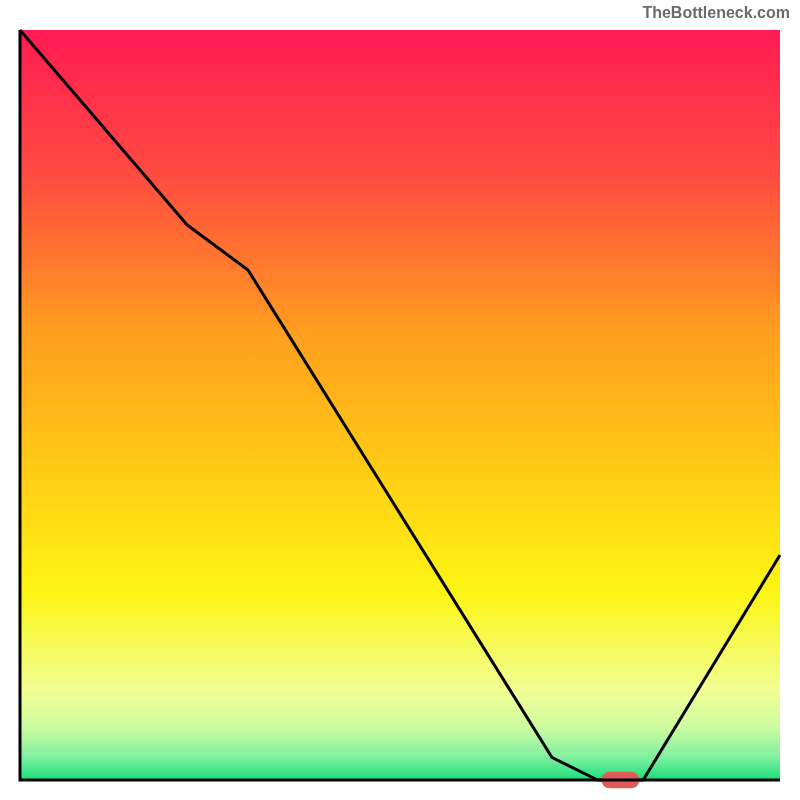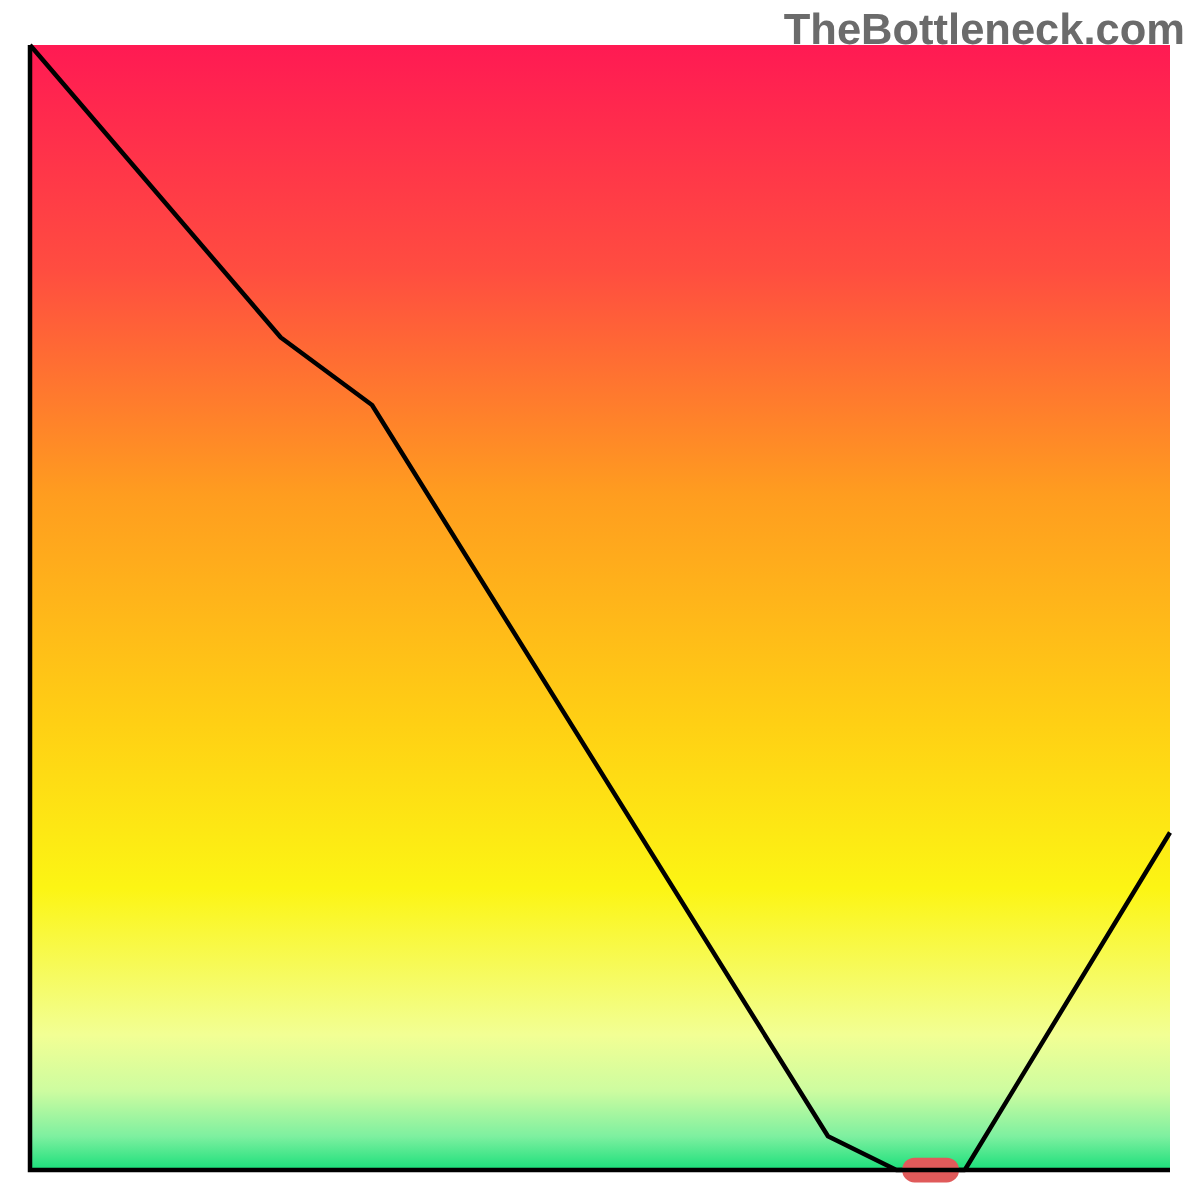--- a/index.html
+++ b/index.html
@@ -14,21 +14,21 @@
   .wrap {
     position: relative;
     width: 800px;
     height: 800px;
   }
   .watermark {
     position: absolute;
     top: 4px;
     right: 10px;
     color: #6b6b6b;
-    font-size: 29px;
+    font-size: 16px;
     font-weight: bold;
     z-index: 20;
   }
   svg {
     position: absolute;
     top: 0;
     left: 0;
   }
 </style>
 </head>

